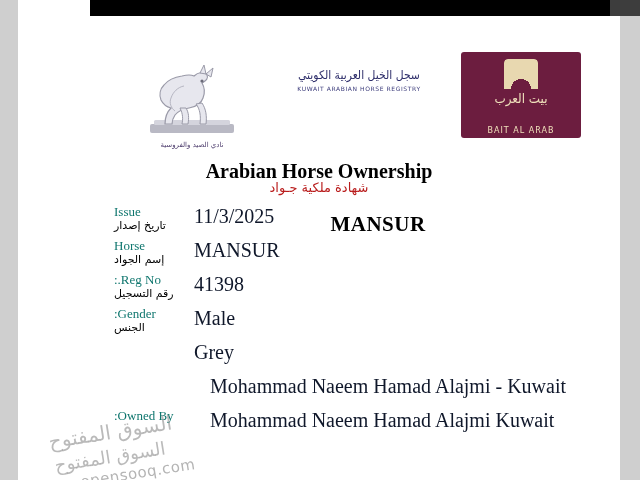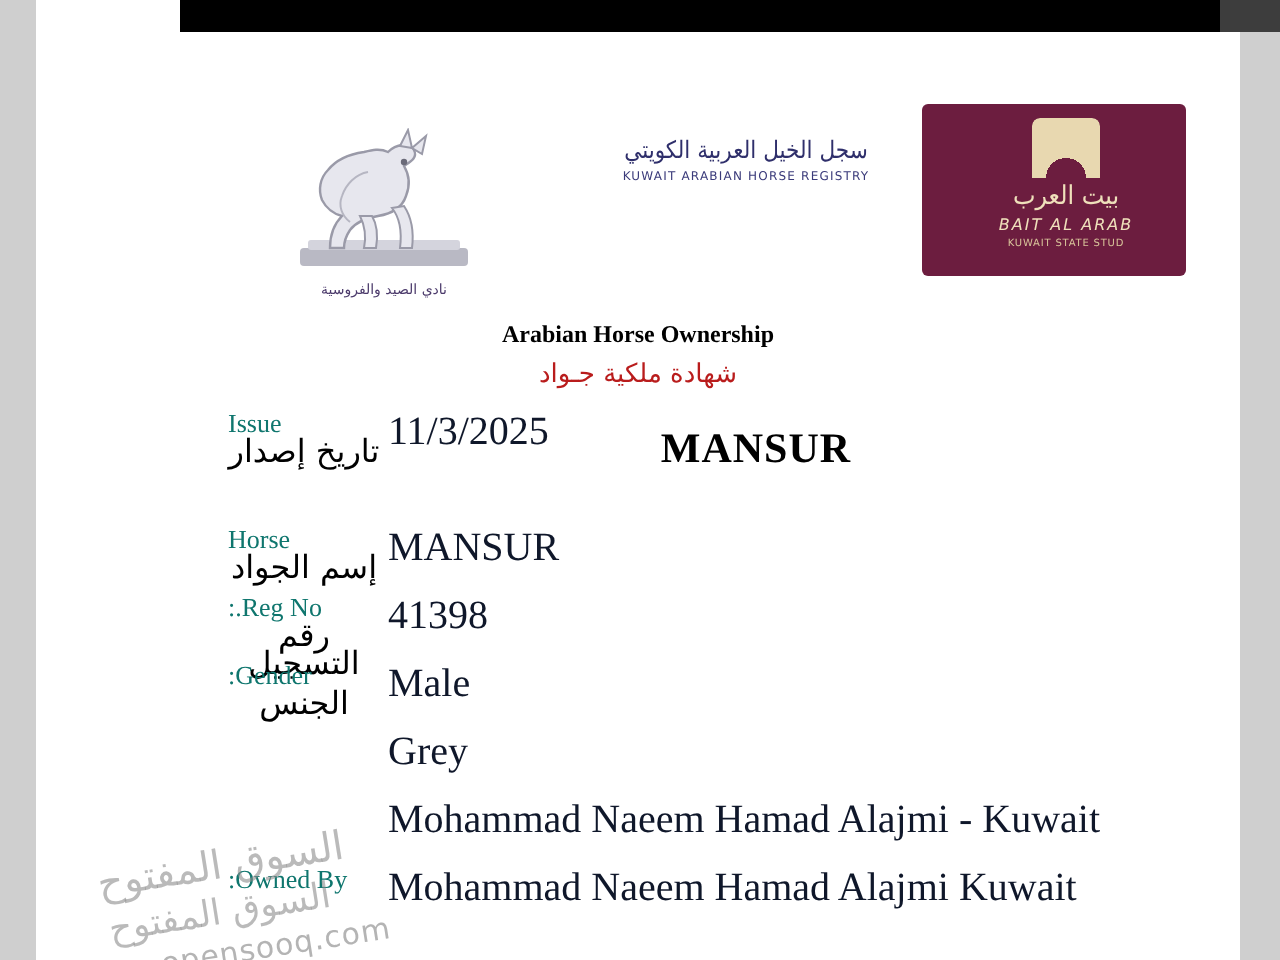--- a/index.html
+++ b/index.html
@@ -69,21 +69,21 @@
     font-family: "DejaVu Sans", sans-serif;
     font-size: 7px;
     color: #4b3a6b;
     letter-spacing: .3px;
     margin-top: 3px;
     direction: rtl;
   }
 
   .logo-center {
     position: absolute;
-    left: 272px; top: 52px;
+    left: 258px; top: 52px;
     width: 166px;
     text-align: center;
   }
   .logo-center .ar {
     font-family: "DejaVu Sans", sans-serif;
     font-size: 12px;
     color: #2f2f6b;
     direction: rtl;
     letter-spacing: 0px;
     white-space: nowrap;
@@ -99,21 +99,20 @@
   }
 
   .logo-right {
     position: absolute;
     left: 443px; top: 36px;
     width: 120px; height: 86px;
     background: #6c1d3f;
     border-radius: 3px;
     text-align: center;
     overflow: hidden;
-    padding-left: 12px;
   }
   .logo-right .gate {
     width: 34px; height: 30px;
     margin: 7px auto 2px auto;
     background:
       radial-gradient(circle at 50% 100%, transparent 11px, #e8d8b0 11px) ,
       #e8d8b0;
     -webkit-mask: radial-gradient(circle at 50% 100%, transparent 10px, #000 10px);
             mask: radial-gradient(circle at 50% 100%, transparent 10px, #000 10px);
     border-radius: 4px 4px 0 0;
@@ -124,39 +123,38 @@
     font-size: 13px;
     direction: rtl;
     white-space: nowrap;
     transform: scaleX(0.92);
   }
   .logo-right .en {
     font-family: "DejaVu Sans", sans-serif;
     color: #efe0bb;
     font-size: 8px;
     letter-spacing: 1px;
-    margin-top: 2px;
-    font-style: italic;
+    margin-top: 20px;
   }
   .logo-right .sub {
     font-family: "DejaVu Sans", sans-serif;
     color: #d8c49a;
     font-size: 5px;
     letter-spacing: .4px;
     margin-top: 2px;
   }
 
   
   .title-en {
     position: absolute;
     left: 0; right: 0; top: 144px;
     text-align: center;
     font-family: "Liberation Serif", serif;
     font-weight: bold;
-    font-size: 12px;
+    font-size: 20px;
     color: #000;
   }
   .title-ar {
     position: absolute;
     left: 0; right: 0; top: 164px;
     text-align: center;
     font-family: "DejaVu Sans", sans-serif;
     font-size: 13px;
     color: #b91c1c;
     direction: rtl;
@@ -193,35 +191,35 @@
   .label .en {
     display: block;
     font-family: "Liberation Serif", serif;
     font-size: 13px;
     color: #0f766e;
     line-height: 15px;
   }
   .label .ar {
     display: block;
     font-family: "DejaVu Sans", sans-serif;
-    font-size: 16px;
+    font-size: 11px;
     color: #000;
     direction: rtl;
     line-height: 14px;
-    text-align: center;
+    text-align: left;
     width: 76px;
   }
   .value {
     position: absolute;
     left: 80px; top: 1px;
     font-family: "Liberation Serif", serif;
     font-size: 20px;
     color: #0f172a;
   }
-  .value.wide { left: 80px; text-align: center; }
+  .value.wide { left: 96px; text-align: center; }
 
   
   .wm {
     position: absolute;
     color: rgba(150,150,150,0.55);
     font-family: "DejaVu Sans", sans-serif;
     pointer-events: none;
     user-select: none;
   }
   .wm-ar {
@@ -293,21 +291,21 @@
     <div class="fields">
 
       <div class="row">
         <div class="label">
           <span class="en">Issue</span>
           <span class="ar">تاريخ إصدار</span>
         </div>
         <div class="value">11/3/2025</div>
       </div>
 
-      <div class="row" style="margin-top:24px">
+      <div class="row" style="">
         <div class="label">
           <span class="en">Horse</span>
           <span class="ar">إسم الجواد</span>
         </div>
         <div class="value">MANSUR</div>
       </div>
 
       <div class="row">
         <div class="label">
           <span class="en">:.Reg No</span>

